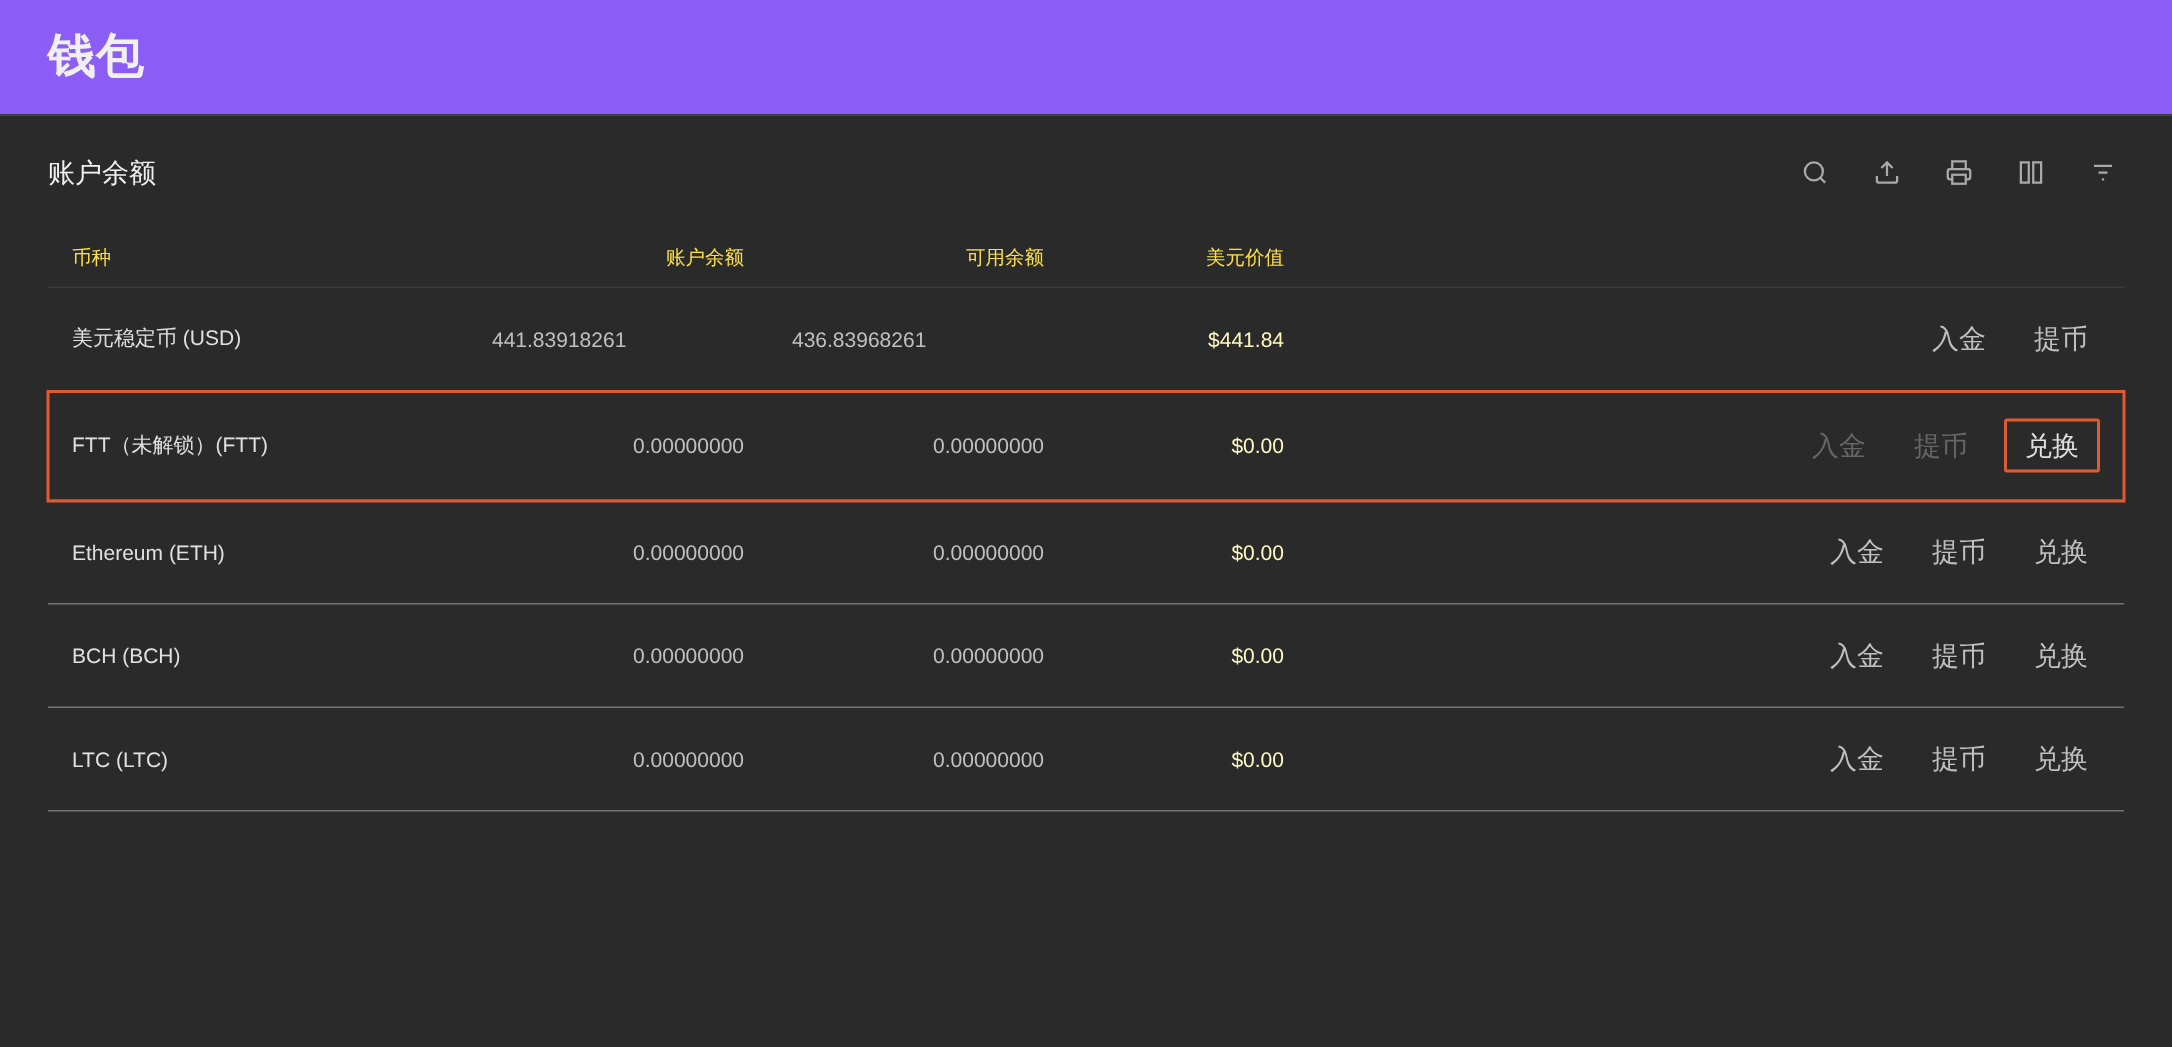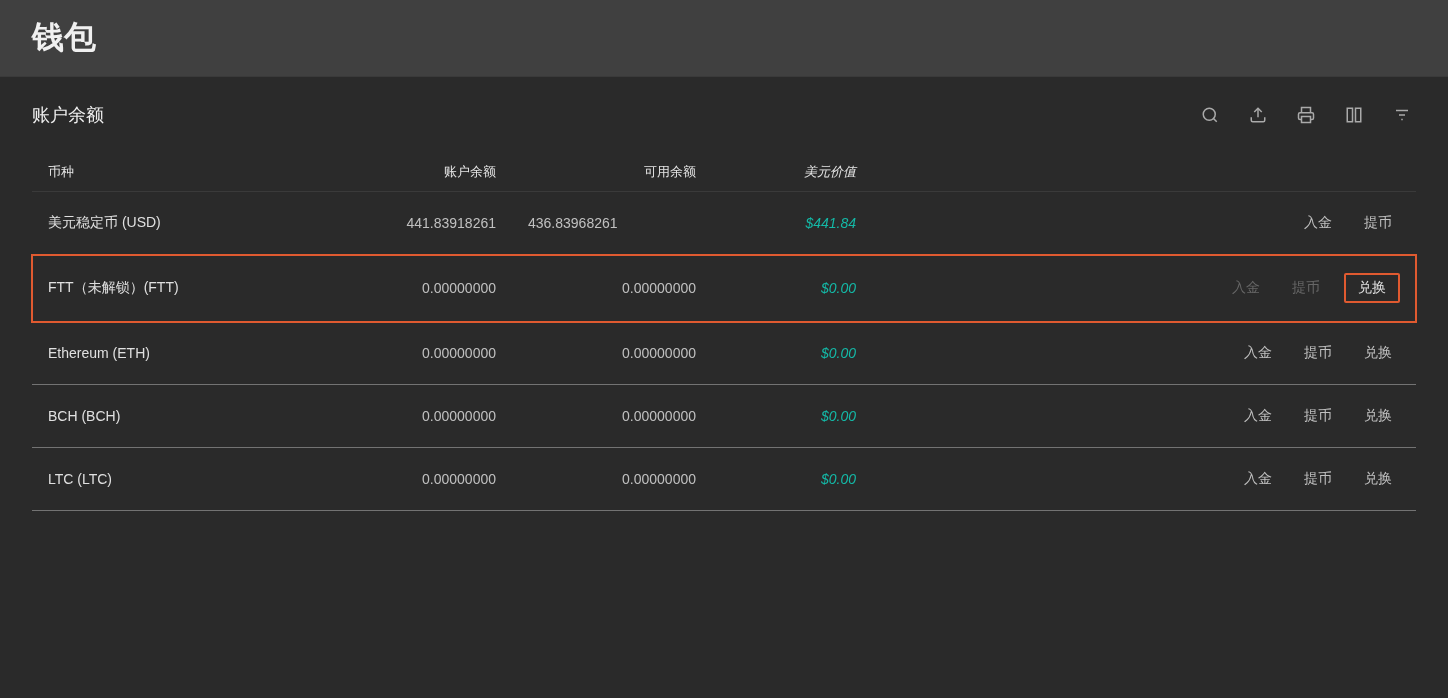--- a/index.html
+++ b/index.html
@@ -5,21 +5,21 @@
     * { box-sizing: border-box; margin: 0; padding: 0; }
     body {
       background-color: #2a2a2a;
       color: #e0e0e0;
       font-family: "PingFang SC", "Microsoft YaHei", "Helvetica Neue", Arial, sans-serif;
       font-size: 14px;
       min-height: 698px;
       width: 1448px;
     }
     .page-header {
-      background-color: #404040;
+      background-color: #8b5cf6;
       padding: 16px 32px;
       border-bottom: 1px solid #3a3a3a;
     }
     .page-title {
       font-size: 32px;
       font-weight: 600;
       color: #f0f0f0;
     }
     .main-content {
       padding: 24px 32px;
@@ -53,42 +53,42 @@
     table {
       width: 100%;
       border-collapse: collapse;
     }
     thead tr {
       border-bottom: 1px solid #3a3a3a;
     }
     th {
       padding: 10px 16px;
       text-align: left;
-      color: #e5e5e5;
+      color: #fde047;
       font-weight: 400;
       font-size: 13px;
     }
     td {
       padding: 18px 16px;
       border-bottom: 1px solid #737373;
       color: #e0e0e0;
     }
     .amount {
       color: #c0c0c0;
       font-size: 14px;
     }
     .usd-value {
-      color: #14b8a6;
+      color: #fef9c3;
     }
     .action-btn {
       background: none;
       border: none;
       color: #c0c0c0;
       cursor: pointer;
-      font-size: 14px;
+      font-size: 18px;
       padding: 4px 8px;
       font-family: inherit;
     }
     .action-btn.disabled {
       color: #666;
       cursor: not-allowed;
     }
     .action-btn.exchange-highlighted {
       border: 2px solid #e05a30;
       color: #e0e0e0;
@@ -96,21 +96,21 @@
       border-radius: 2px;
     }
     .actions-cell {
       display: flex;
       gap: 16px;
       align-items: center;
     }
     .col-currency { width: 280px; }
     .col-balance { width: 200px; text-align: right; }
     .col-available { width: 200px; text-align: right; }
-    .col-usd { width: 160px; text-align: right; font-style: italic; }
+    .col-usd { width: 160px; text-align: right; }
     .col-actions { text-align: right; }
     th.col-balance, th.col-available, th.col-usd { text-align: right; }
   </style>
 </head>
 <body>
 
 <div class="page-header">
   <h1 class="page-title">钱包</h1>
 </div>
 
@@ -160,21 +160,21 @@
         <th class="col-currency">币种</th>
         <th class="col-balance">账户余额</th>
         <th class="col-available">可用余额</th>
         <th class="col-usd">美元价值</th>
         <th class="col-actions"></th>
       </tr>
     </thead>
     <tbody id="table-body">
     <tr>
           <td class="col-currency">美元稳定币 (USD)</td>
-          <td class="col-balance amount" style="text-align: right;">441.83918261</td>
+          <td class="col-balance amount" style="text-align: left;">441.83918261</td>
           <td class="col-available amount" style="text-align: left;">436.83968261</td>
           <td class="col-usd usd-value" style="text-align: right;">$441.84</td>
           <td class="col-actions" style="text-align: right;">
             <div class="actions-cell" style="justify-content: flex-end;">
               <button class="action-btn">入金</button>
               <button class="action-btn">提币</button>
             </div>
           </td>
         </tr>
         <tr style="outline: rgb(224, 90, 48) solid 2px; outline-offset: -1px;">

